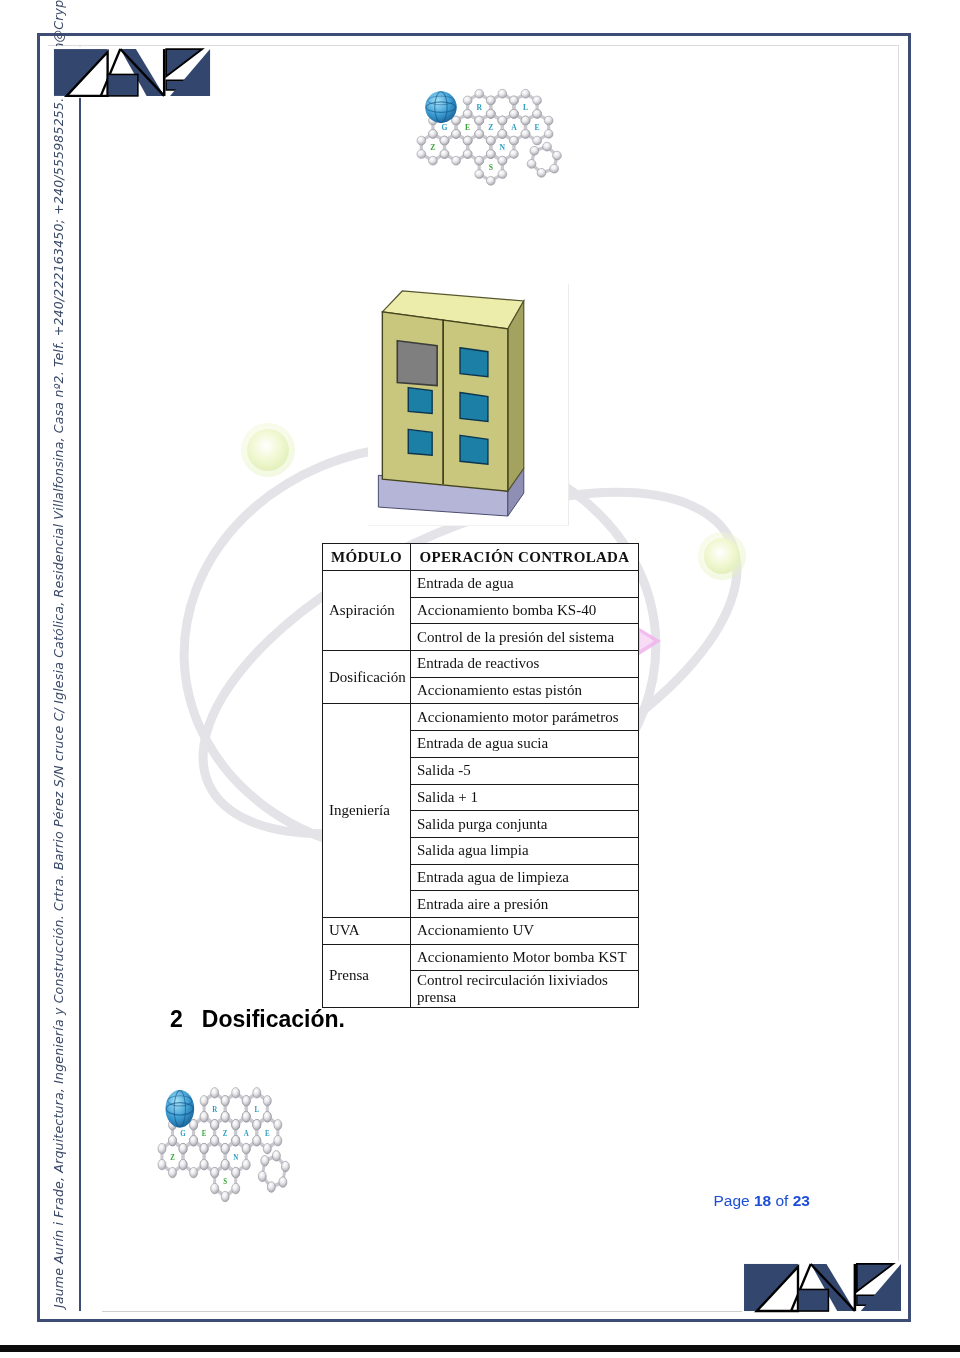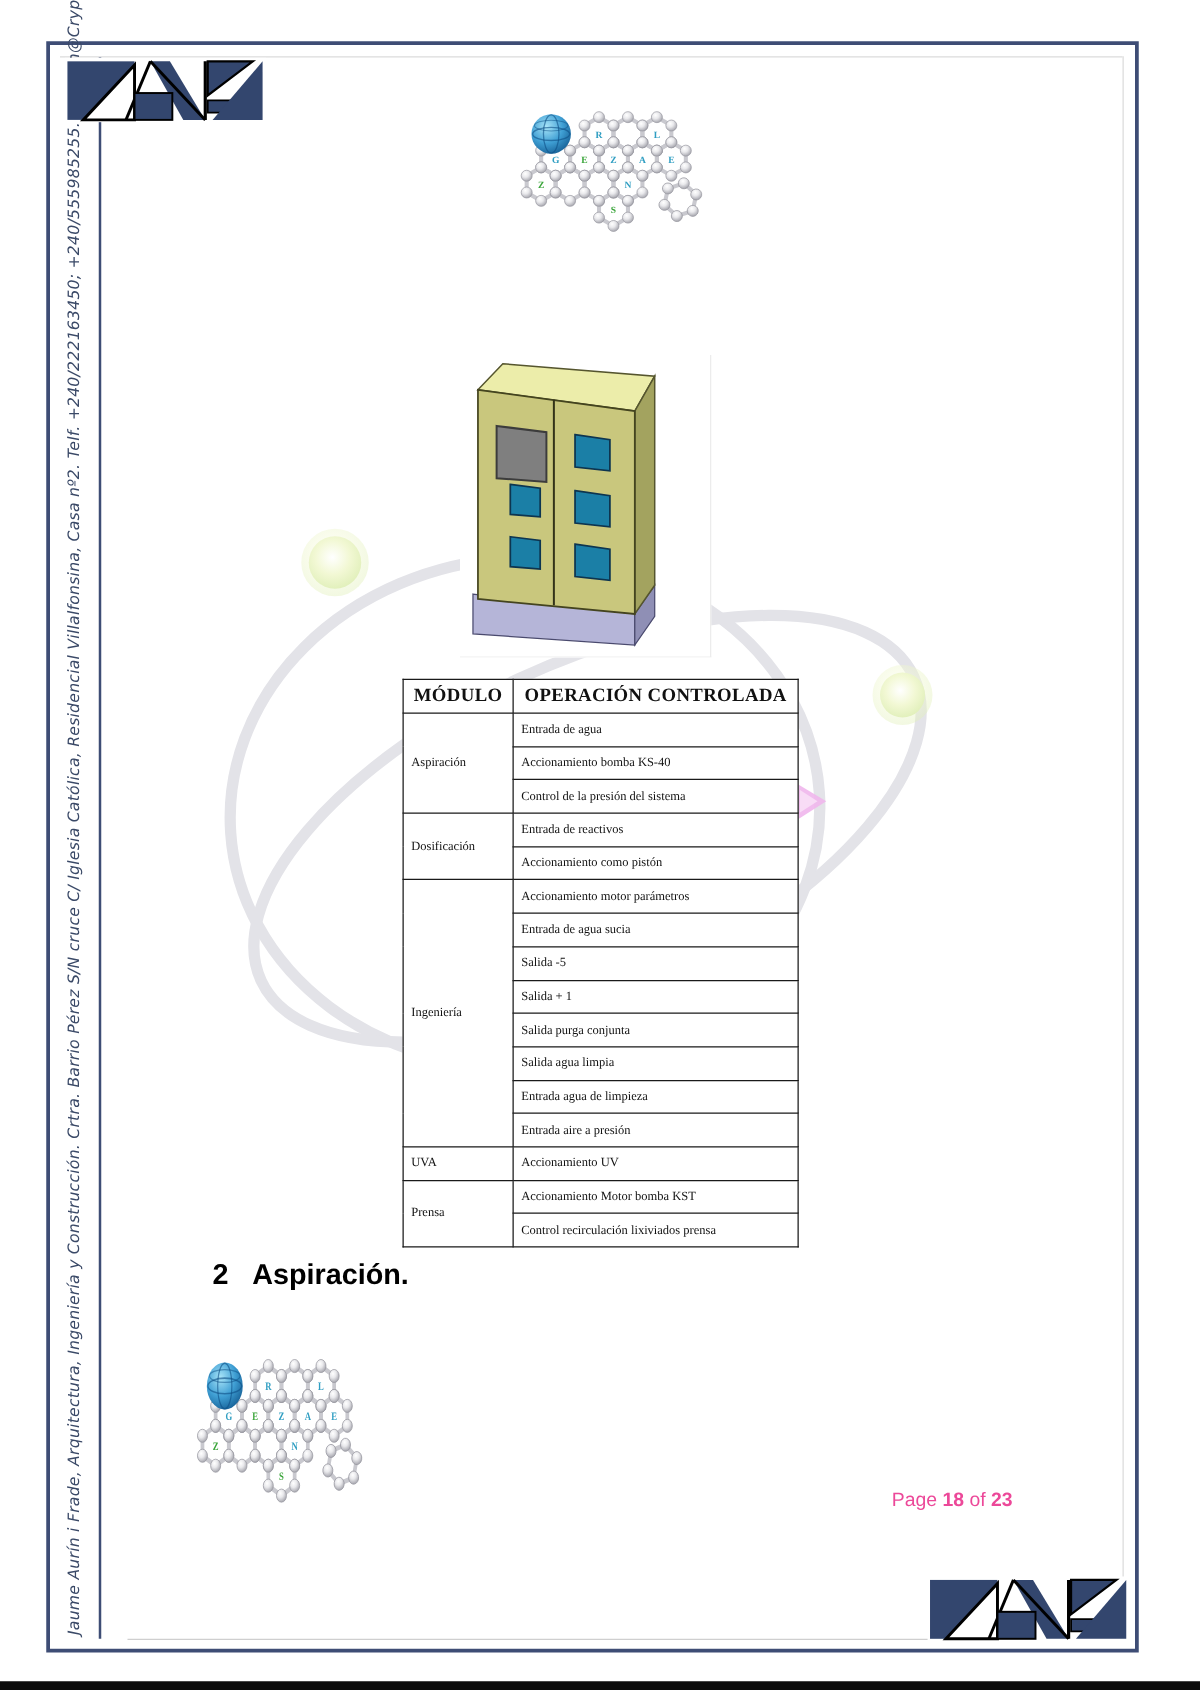--- a/index.html
+++ b/index.html
@@ -27,30 +27,30 @@
   .paragraph{position:absolute;left:163px;top:207px;width:658px;font-size:17.5px;line-height:22.4px;
              text-align:justify;z-index:2;}
   
   .cabinet-fig{position:absolute;left:368px;top:284px;width:200px;height:241px;background:#fff;
                border-right:1px solid #ececec;border-bottom:1px solid #f3f3f3;z-index:2;}
   
   .ops-table-wrap{position:absolute;left:322px;top:543px;z-index:2;background:#1d4ed8;}
   table.ops{border-collapse:collapse;table-layout:fixed;width:316px;background:#fff;}
   table.ops th,table.ops td{border:1px solid #1a1a1a;}
   table.ops th{height:26px;font-size:15px;font-weight:bold;text-align:center;letter-spacing:.3px;padding:0 2px;}
-  table.ops td{height:23.7px;font-size:10px;padding:1px 6px;vertical-align:middle;}
+  table.ops td{height:23.7px;font-size:15px;padding:1px 6px;vertical-align:middle;}
   td.mod{width:86px;}
   td.op{width:218px;}
   col.c-mod{width:88px;} col.c-op{width:228px;}
   
   .heading{position:absolute;left:170px;top:1006px;display:flex;gap:19px;z-index:2;
            font-family:"Liberation Sans",sans-serif;font-weight:bold;font-size:23px;color:#000;}
   
   .page-num{position:absolute;left:600px;top:1192px;width:210px;text-align:right;z-index:2;
-            font-family:"Liberation Sans",sans-serif;font-size:15.5px;color:#ec4899;}
+            font-family:"Liberation Sans",sans-serif;font-size:15.5px;color:#1d4ed8;}
   .page-num b{font-weight:bold;}
   
   .watermark{position:absolute;left:0;top:0;z-index:1;}
 </style>
 </head>
 <body>
 
 <div class="page">
 
   <svg class="watermark" width="960" height="1358" viewBox="0 0 960 1358">
@@ -213,21 +213,21 @@
             <td class="op">Accionamiento bomba KS-40</td>
           </tr>
           <tr>
             <td class="op">Control de la presión del sistema</td>
           </tr>
           <tr>
             <td class="mod" rowspan="2">Dosificación</td>
             <td class="op">Entrada de reactivos</td>
           </tr>
           <tr>
-            <td class="op">Accionamiento como pistón</td>
+            <td class="op">Accionamiento estas pistón</td>
           </tr>
           <tr>
             <td class="mod" rowspan="8">Ingeniería</td>
             <td class="op">Accionamiento motor parámetros</td>
           </tr>
           <tr>
             <td class="op">Entrada de agua sucia</td>
           </tr>
           <tr>
             <td class="op">Salida -5</td>
@@ -257,21 +257,21 @@
           </tr>
           <tr>
             <td class="op">Control recirculación lixiviados prensa</td>
           </tr>
         </tbody>
     </table>
   </div>
 
   <div class="heading">
     <span>2</span>
-    <span>Aspiración.</span>
+    <span>Dosificación.</span>
   </div>
 
   <svg class="molecule-bottom" width="148" height="131" viewBox="0 0 170 115" preserveAspectRatio="none">
     <use href="#molecule-art"></use>
   </svg>
 
   <div class="page-num">
     <span>Page</span>
     <b>18</b>
     <span>of</span>

